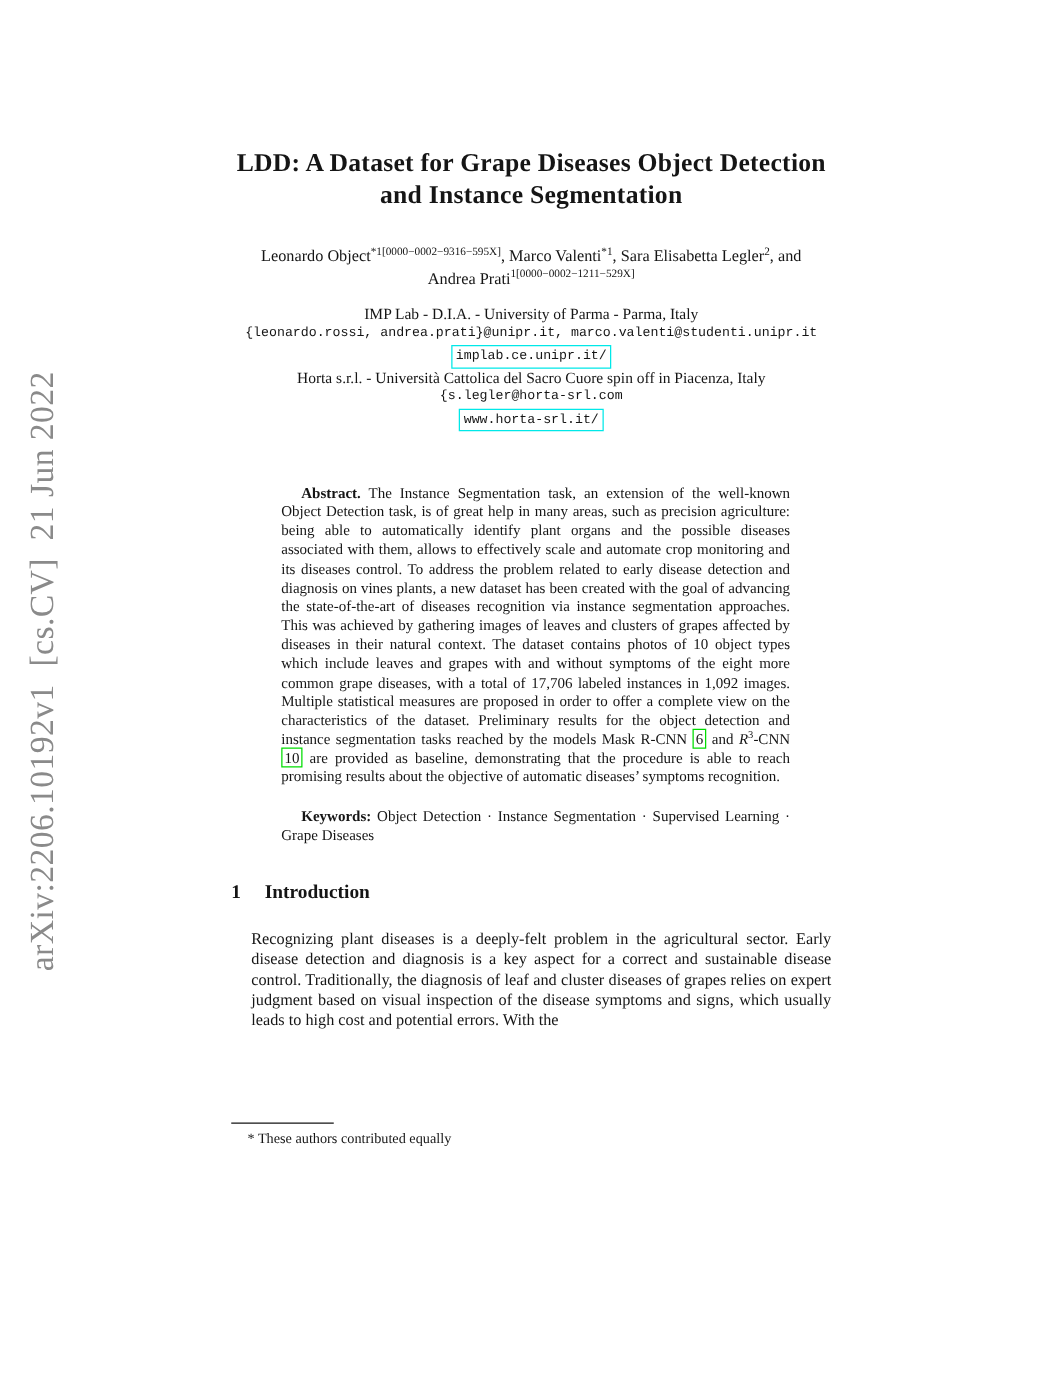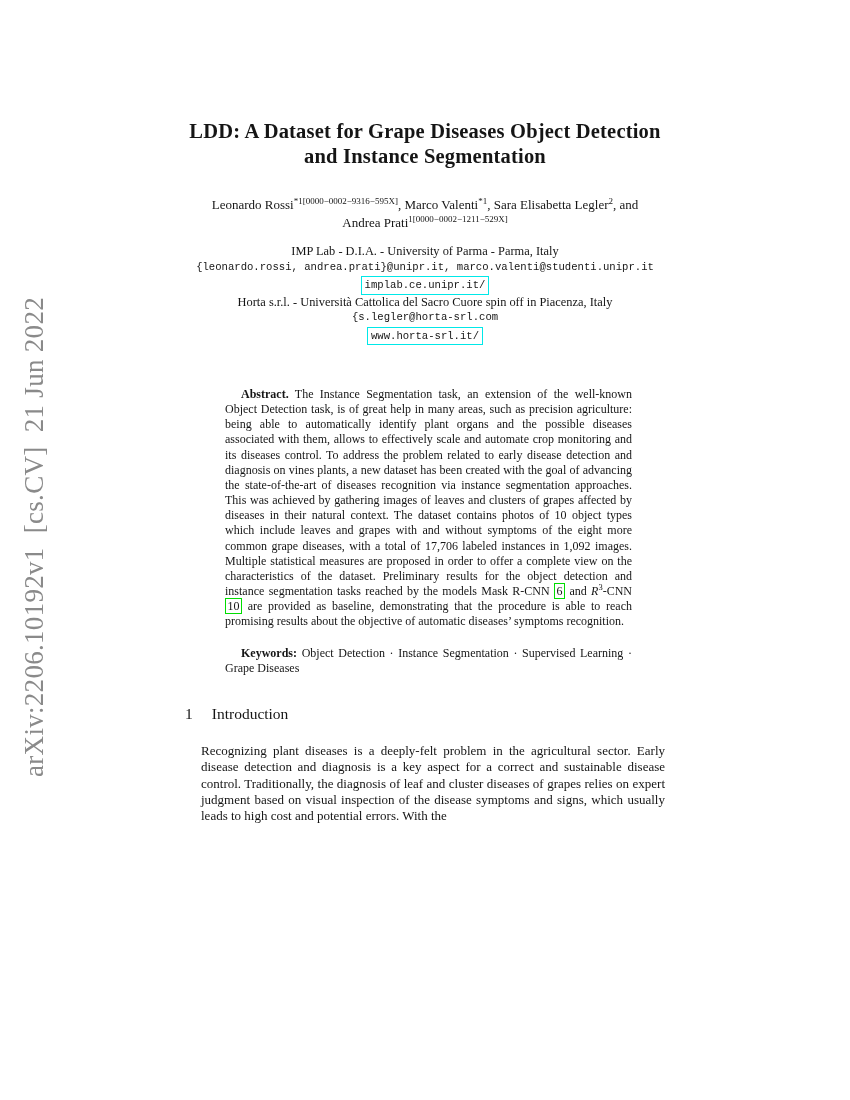--- a/index.html
+++ b/index.html
@@ -28,40 +28,40 @@
   .affil-line { white-space:nowrap; }
   .mono { font-family:"Liberation Mono","DejaVu Sans Mono",monospace; font-size:10.6px; }
   .linkbox {
     display:inline-block; border:1.6px solid #00e8e8; padding:1px 3px 0 3px; margin-top:1px;
   }
   .abstract-block { margin:42px 33px 0 40px; }
   .abs-par { margin:0; font-size:12px; line-height:15.15px; text-align:justify; }
   .abs-par sup { font-size:8.5px; line-height:0; }
   .citebox { border:1.2px solid #00dd00; padding:0 1.5px; }
   .keywords { margin:16px 0 0 0; font-size:12px; line-height:15.2px; text-align:justify; }
-  .sec-heading { margin:28px 0 0 0; font-size:15.5px; line-height:19px; font-weight:normal; }
+  .sec-heading { margin:28px 0 0 0; font-size:15.5px; line-height:19px; font-weight:bold; }
   .secnum { display:inline-block; margin-right:19px; }
   .body-par { margin:20px 0 0 16px; font-size:13px; line-height:16.3px; text-align:justify; }
   .footnote { position:absolute; left:0; top:898px; width:480px; }
   .footnote-rule { width:82px; border-top:1.1px solid #151515; margin-bottom:5px; }
   .footnote-text { font-size:11.4px; line-height:14px; padding-left:13px; }
   b { font-weight:bold;margin-left:16px; }
 </style>
 </head>
 <body>
 
 <div class="page">
 
   <div class="watermark">arXiv:2206.10192v1  [cs.CV]  21 Jun 2022</div>
 
   <main class="content">
 
     <h1 class="title">LDD: A Dataset for Grape Diseases Object Detection and Instance Segmentation</h1>
 
-    <div class="authors"><span><span>Leonardo Rossi</span><sup>*1[0000−0002−9316−595X]</sup></span><span><span>, Marco Valenti</span><sup>*1</sup></span><span><span>, Sara Elisabetta Legler</span><sup>2</sup></span><span><span>, and Andrea Prati</span><sup>1[0000−0002−1211−529X]</sup></span></div>
+    <div class="authors"><span><span>Leonardo Object</span><sup>*1[0000−0002−9316−595X]</sup></span><span><span>, Marco Valenti</span><sup>*1</sup></span><span><span>, Sara Elisabetta Legler</span><sup>2</sup></span><span><span>, and Andrea Prati</span><sup>1[0000−0002−1211−529X]</sup></span></div>
 
     <div class="affil">
       <div class="affil-line">IMP Lab - D.I.A. - University of Parma - Parma, Italy</div>
       <div class="affil-line mono">{leonardo.rossi, andrea.prati}@unipr.it, marco.valenti@studenti.unipr.it</div>
       <div class="affil-line"><span class="linkbox mono">implab.ce.unipr.it/</span></div>
       <div class="affil-line">Horta s.r.l. - Università Cattolica del Sacro Cuore spin off in Piacenza, Italy</div>
       <div class="affil-line mono">{s.legler@horta-srl.com</div>
       <div class="affil-line"><span class="linkbox mono">www.horta-srl.it/</span></div>
     </div>
 
@@ -74,15 +74,19 @@
         <span class="citebox">10</span>
         <span>are provided as baseline, demonstrating that the procedure is able to reach promising results about the objective of automatic diseases’ symptoms recognition.</span></p>
       <p class="keywords"><b>Keywords:</b>
         <span>Object Detection · Instance Segmentation · Supervised Learn­ing · Grape Diseases</span></p>
     </div>
 
     <h2 class="sec-heading"><span class="secnum">1</span><span>Introduction</span></h2>
 
     <p class="body-par">Recognizing plant diseases is a deeply-felt problem in the agricultural sector. Early disease detection and diagnosis is a key aspect for a correct and sustain­able disease control. Traditionally, the diagnosis of leaf and cluster diseases of grapes relies on expert judgment based on visual inspection of the disease symp­toms and signs, which usually leads to high cost and potential errors. With the</p>
 
+    <div class="footnote">
+      <div class="footnote-rule"></div>
+      <div class="footnote-text">* These authors contributed equally</div>
+    </div>
 
   </main>
 </div>
 
 </body></html>

